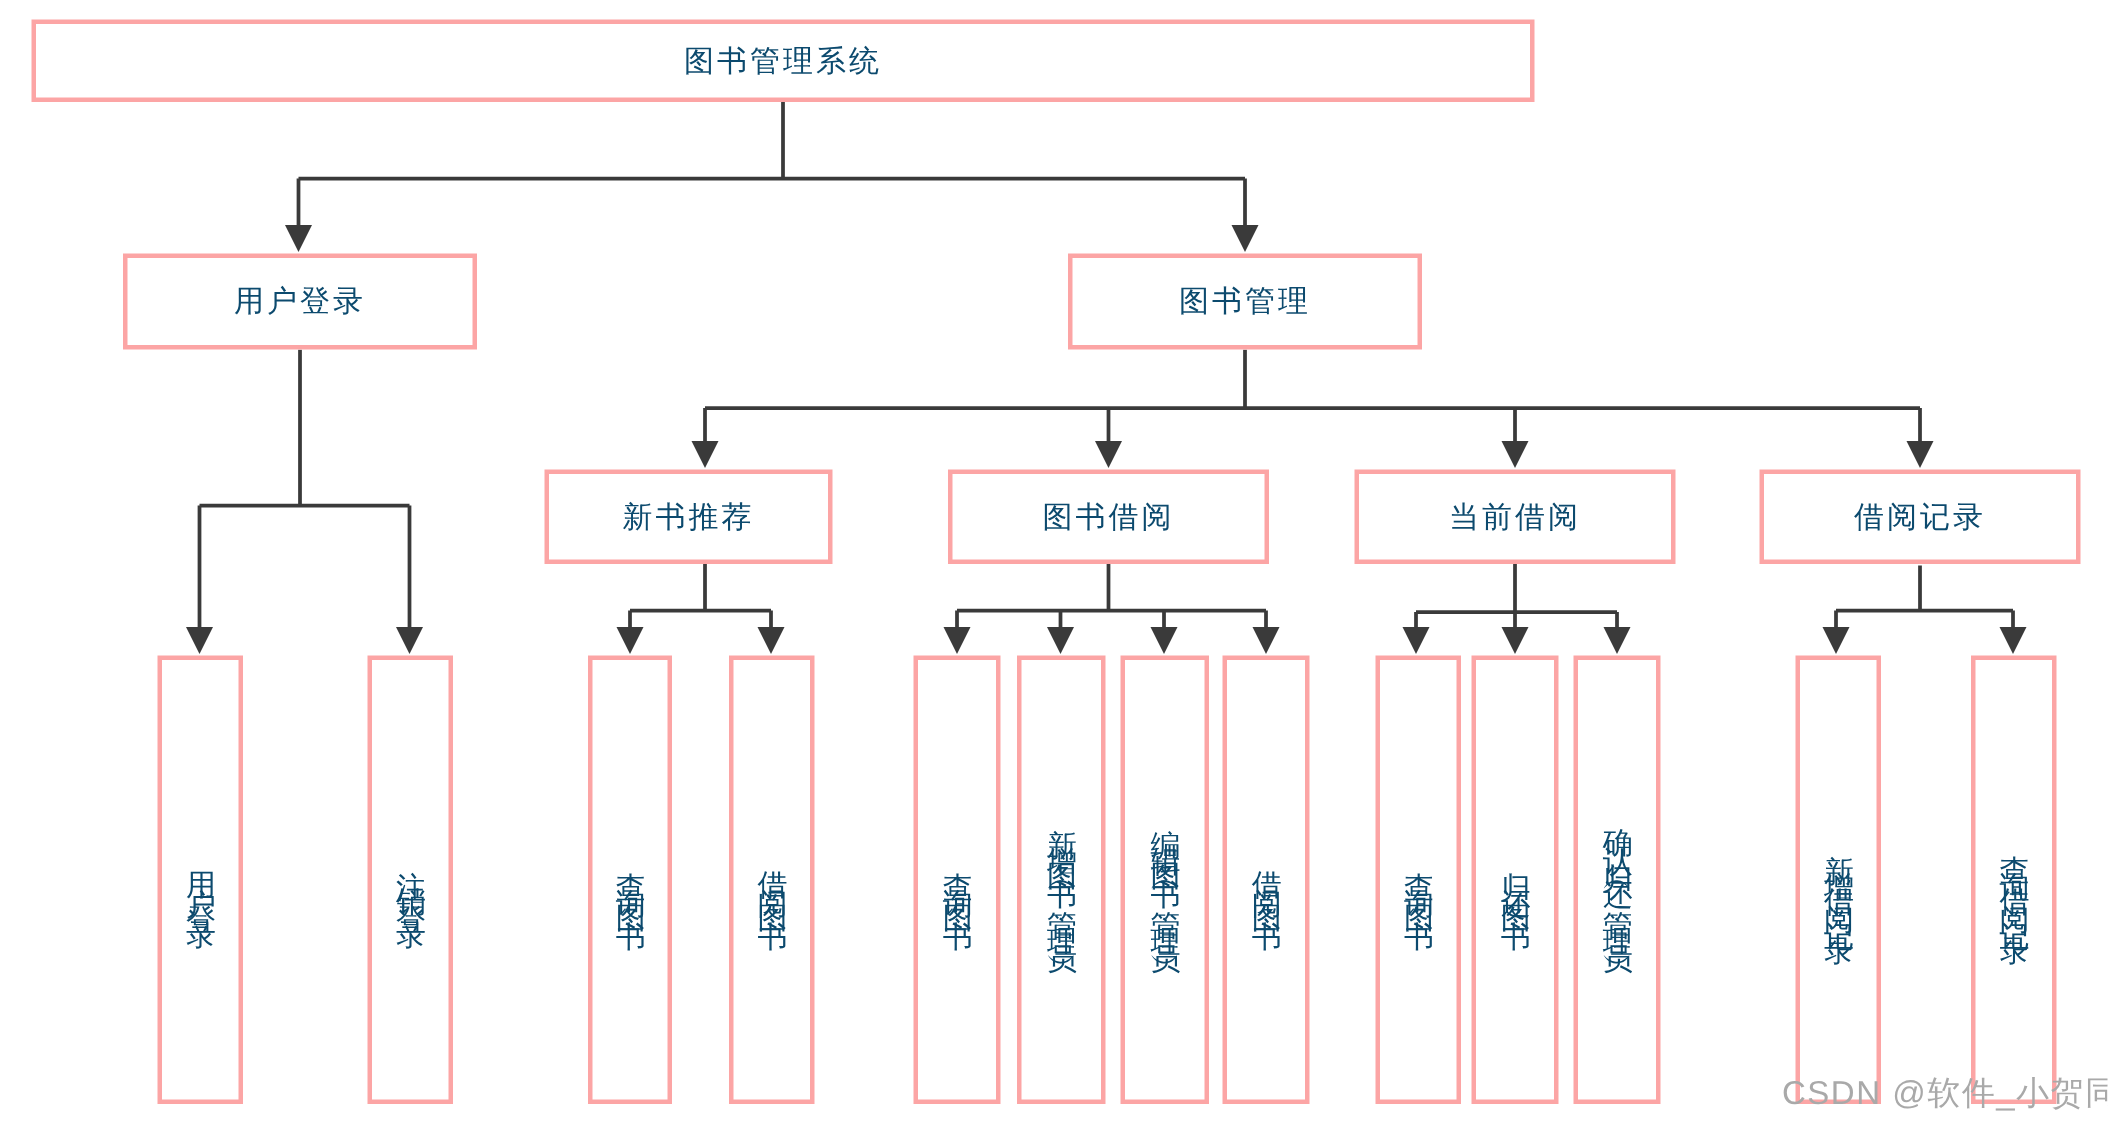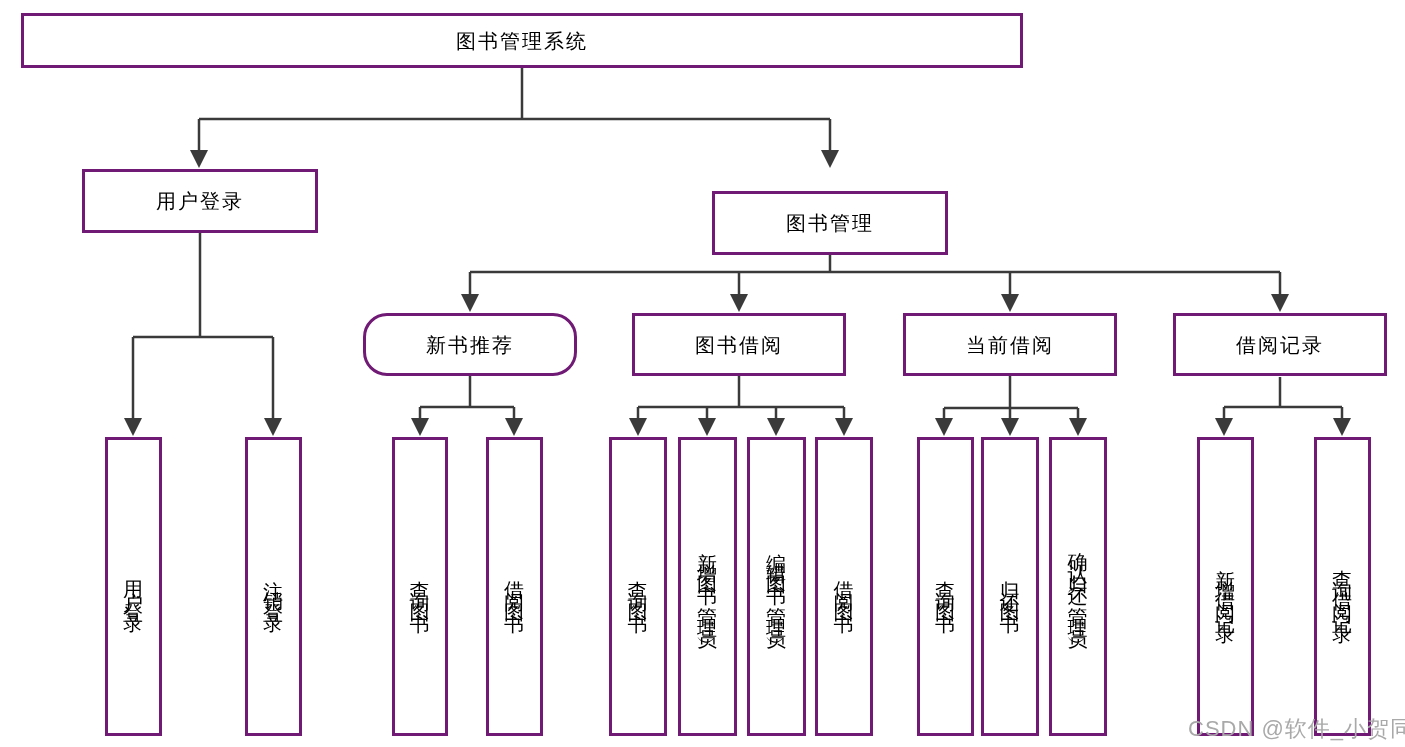--- a/index.html
+++ b/index.html
@@ -15,23 +15,23 @@
     width: 1405px; height: 747px;
   }
   #connectors {
     position: absolute; left: 0; top: 0;
     width: 1405px; height: 747px;
     pointer-events: none;
   }
   .node {
     position: absolute;
     box-sizing: border-box;
-    border: 3px solid #701a75;
+    border: 3px solid #fca5a5;
     background: #ffffff;
-    color: #000000;
+    color: #0c4a6e;
     display: flex;
     align-items: center;
     justify-content: center;
     font-size: 20px;
     letter-spacing: 2px;
     line-height: 1;
   }
   .node.h { letter-spacing: 2px; }
   .node.v {
     writing-mode: vertical-rl;
@@ -106,23 +106,23 @@
       <path d="M 935 418 L 953 418 L 944 436 Z" fill="#3a3a3a"></path>
       <path d="M 1001 418 L 1019 418 L 1010 436 Z" fill="#3a3a3a"></path>
       <path d="M 1069 418 L 1087 418 L 1078 436 Z" fill="#3a3a3a"></path>
       <path d="M 1215 418 L 1233 418 L 1224 436 Z" fill="#3a3a3a"></path>
       <path d="M 1333 418 L 1351 418 L 1342 436 Z" fill="#3a3a3a"></path>
     </svg>
 
   <div class="node h" style="left:21px; top:13px; width:1002px; height:55px;">图书管理系统</div>
 
   <div class="node h" style="left:82px; top:169px; width:236px; height:64px;">用户登录</div>
-  <div class="node h" style="left:712px; top:169px; width:236px; height:64px;margin-top:22px;">图书管理</div>
+  <div class="node h" style="left:712px; top:169px; width:236px; height:64px;">图书管理</div>
 
-  <div class="node h" style="left:363px; top:313px; width:214px; height:63px;border-radius:24px;">新书推荐</div>
+  <div class="node h" style="left:363px; top:313px; width:192px; height:63px;">新书推荐</div>
   <div class="node h" style="left:903px; top:313px; width:214px; height:63px;">当前借阅</div>
   <div class="node h" style="left:632px; top:313px; width:214px; height:63px;">图书借阅</div>
   <div class="node h" style="left:1173px; top:313px; width:214px; height:63px;">借阅记录</div>
 
   <div class="node v" style="left:105px; top:437px; width:57px; height:299px;">用户登录</div>
   <div class="node v" style="left:245px; top:437px; width:57px; height:299px;">注销登录</div>
 
   <div class="node v" style="left:392px; top:437px; width:56px; height:299px;">查询图书</div>
   <div class="node v" style="left:486px; top:437px; width:57px; height:299px;">借阅图书</div>
 

